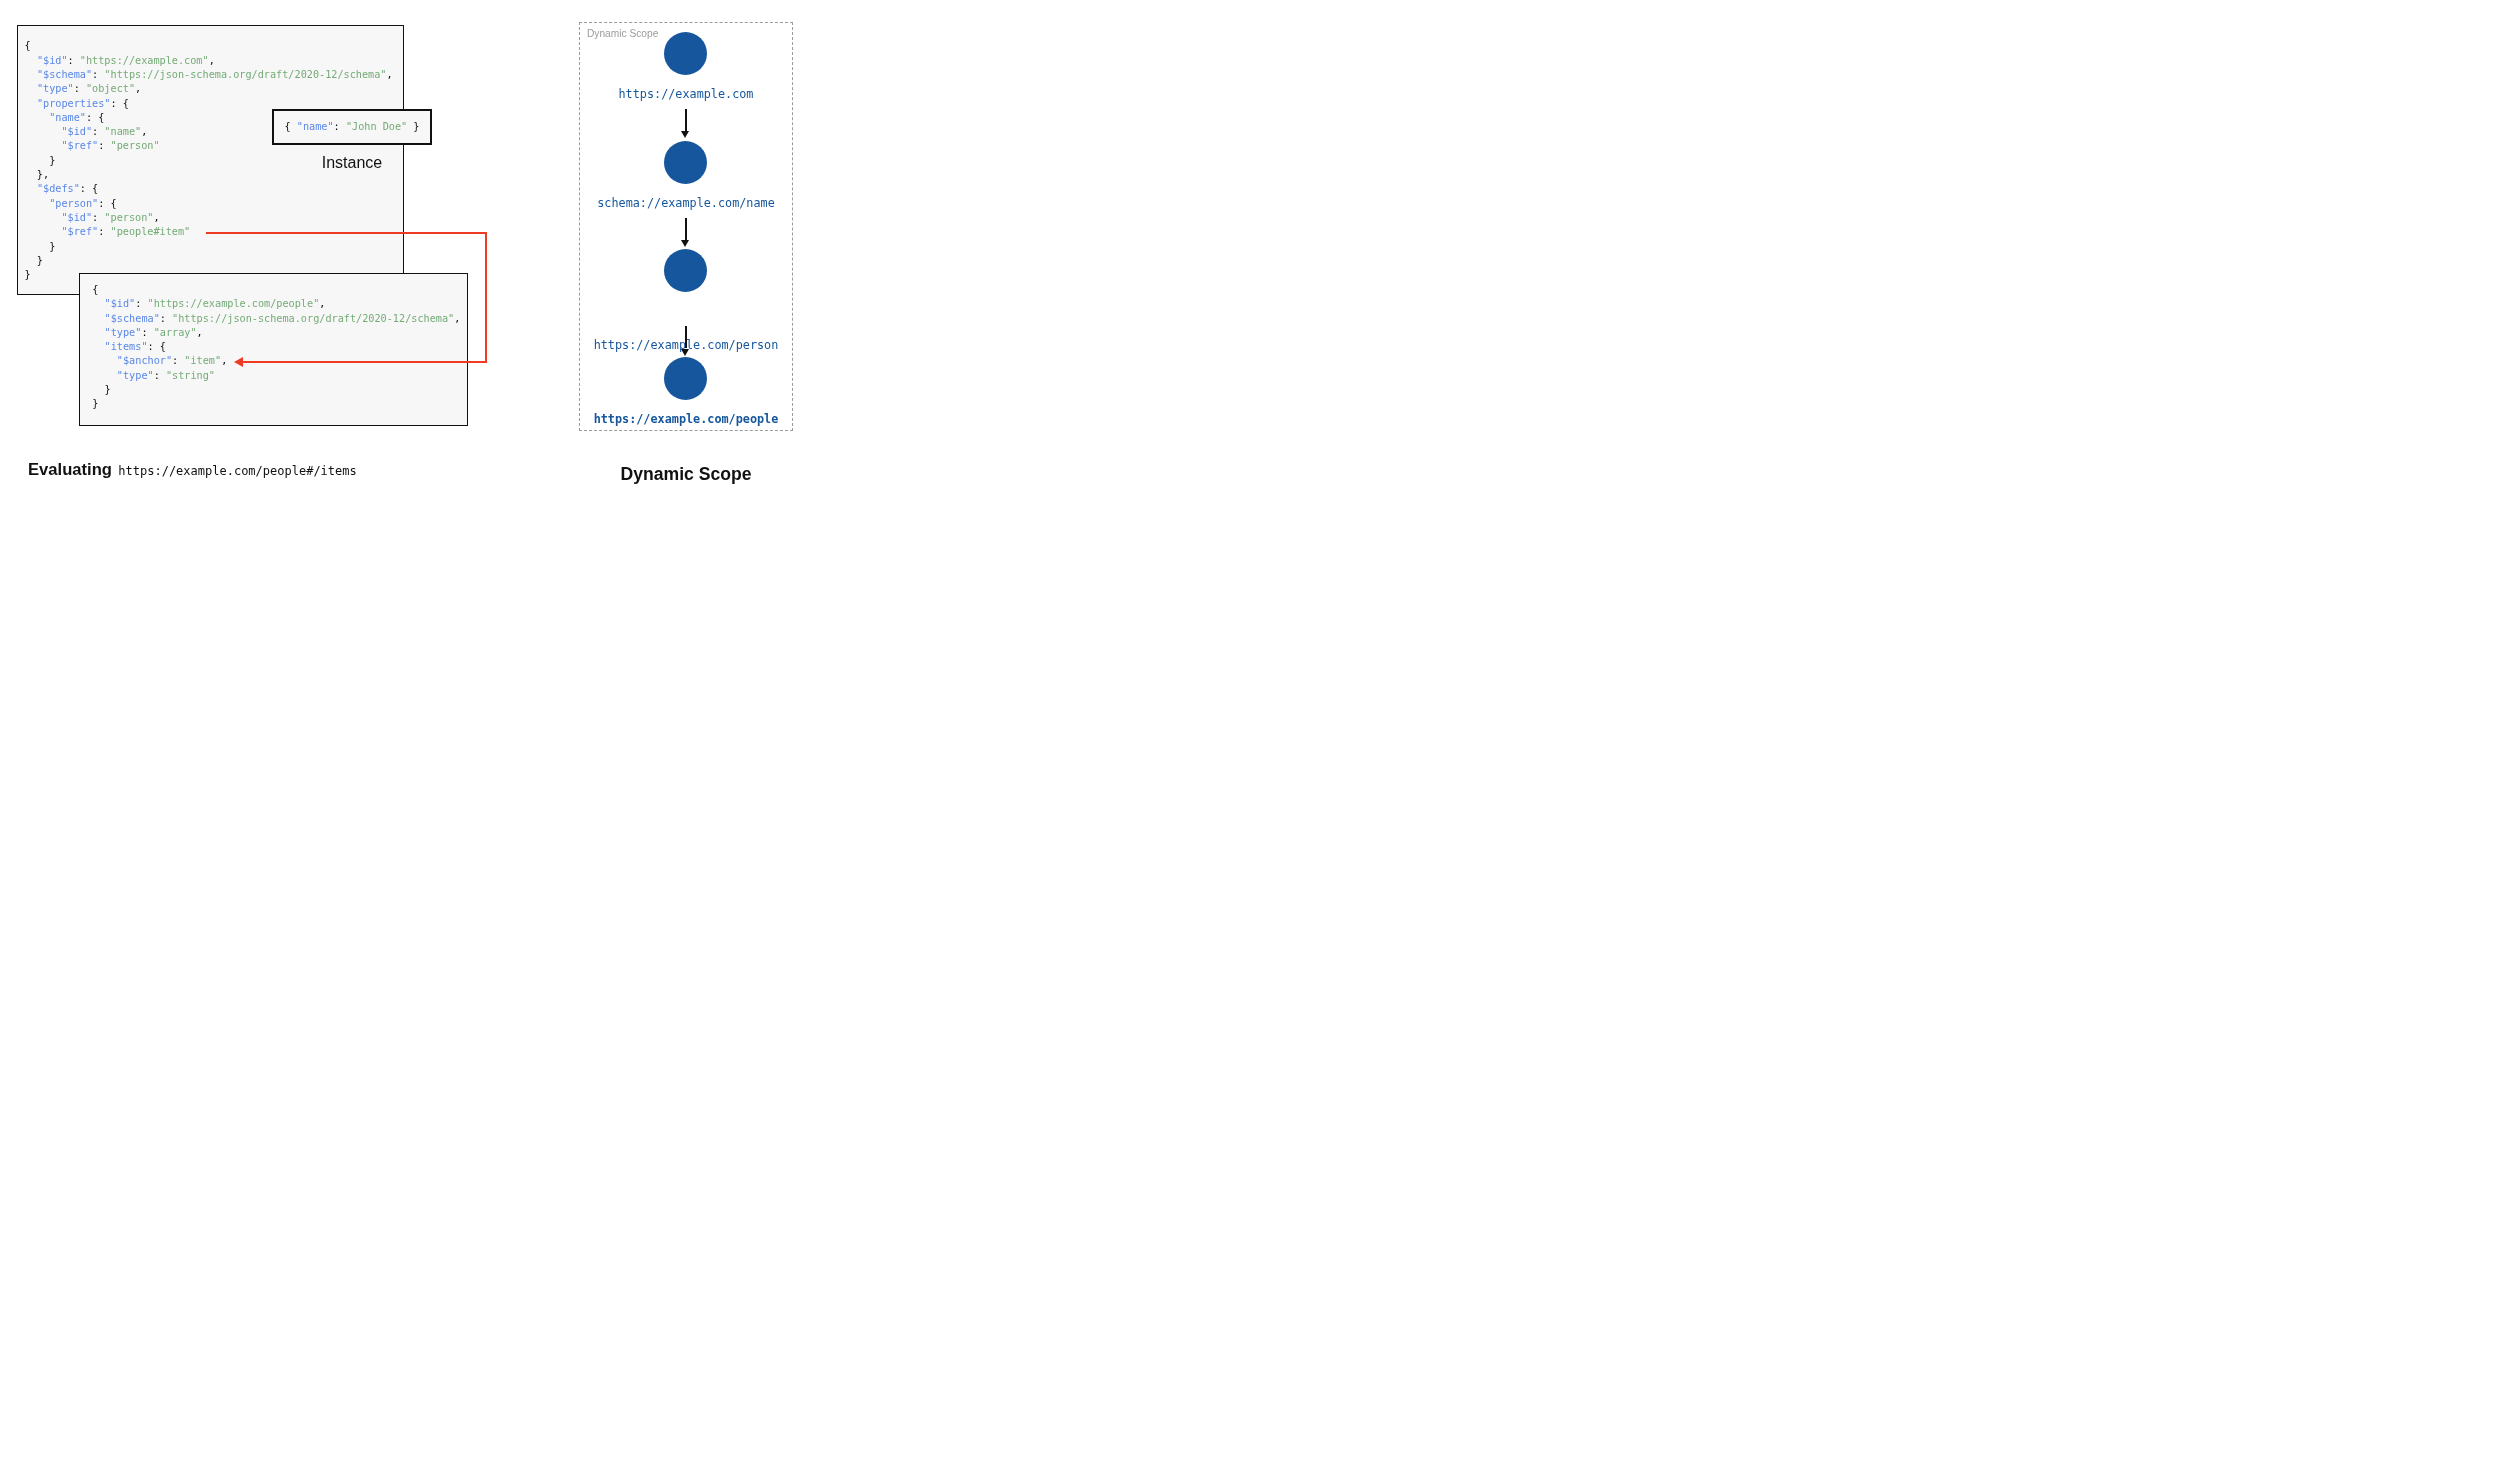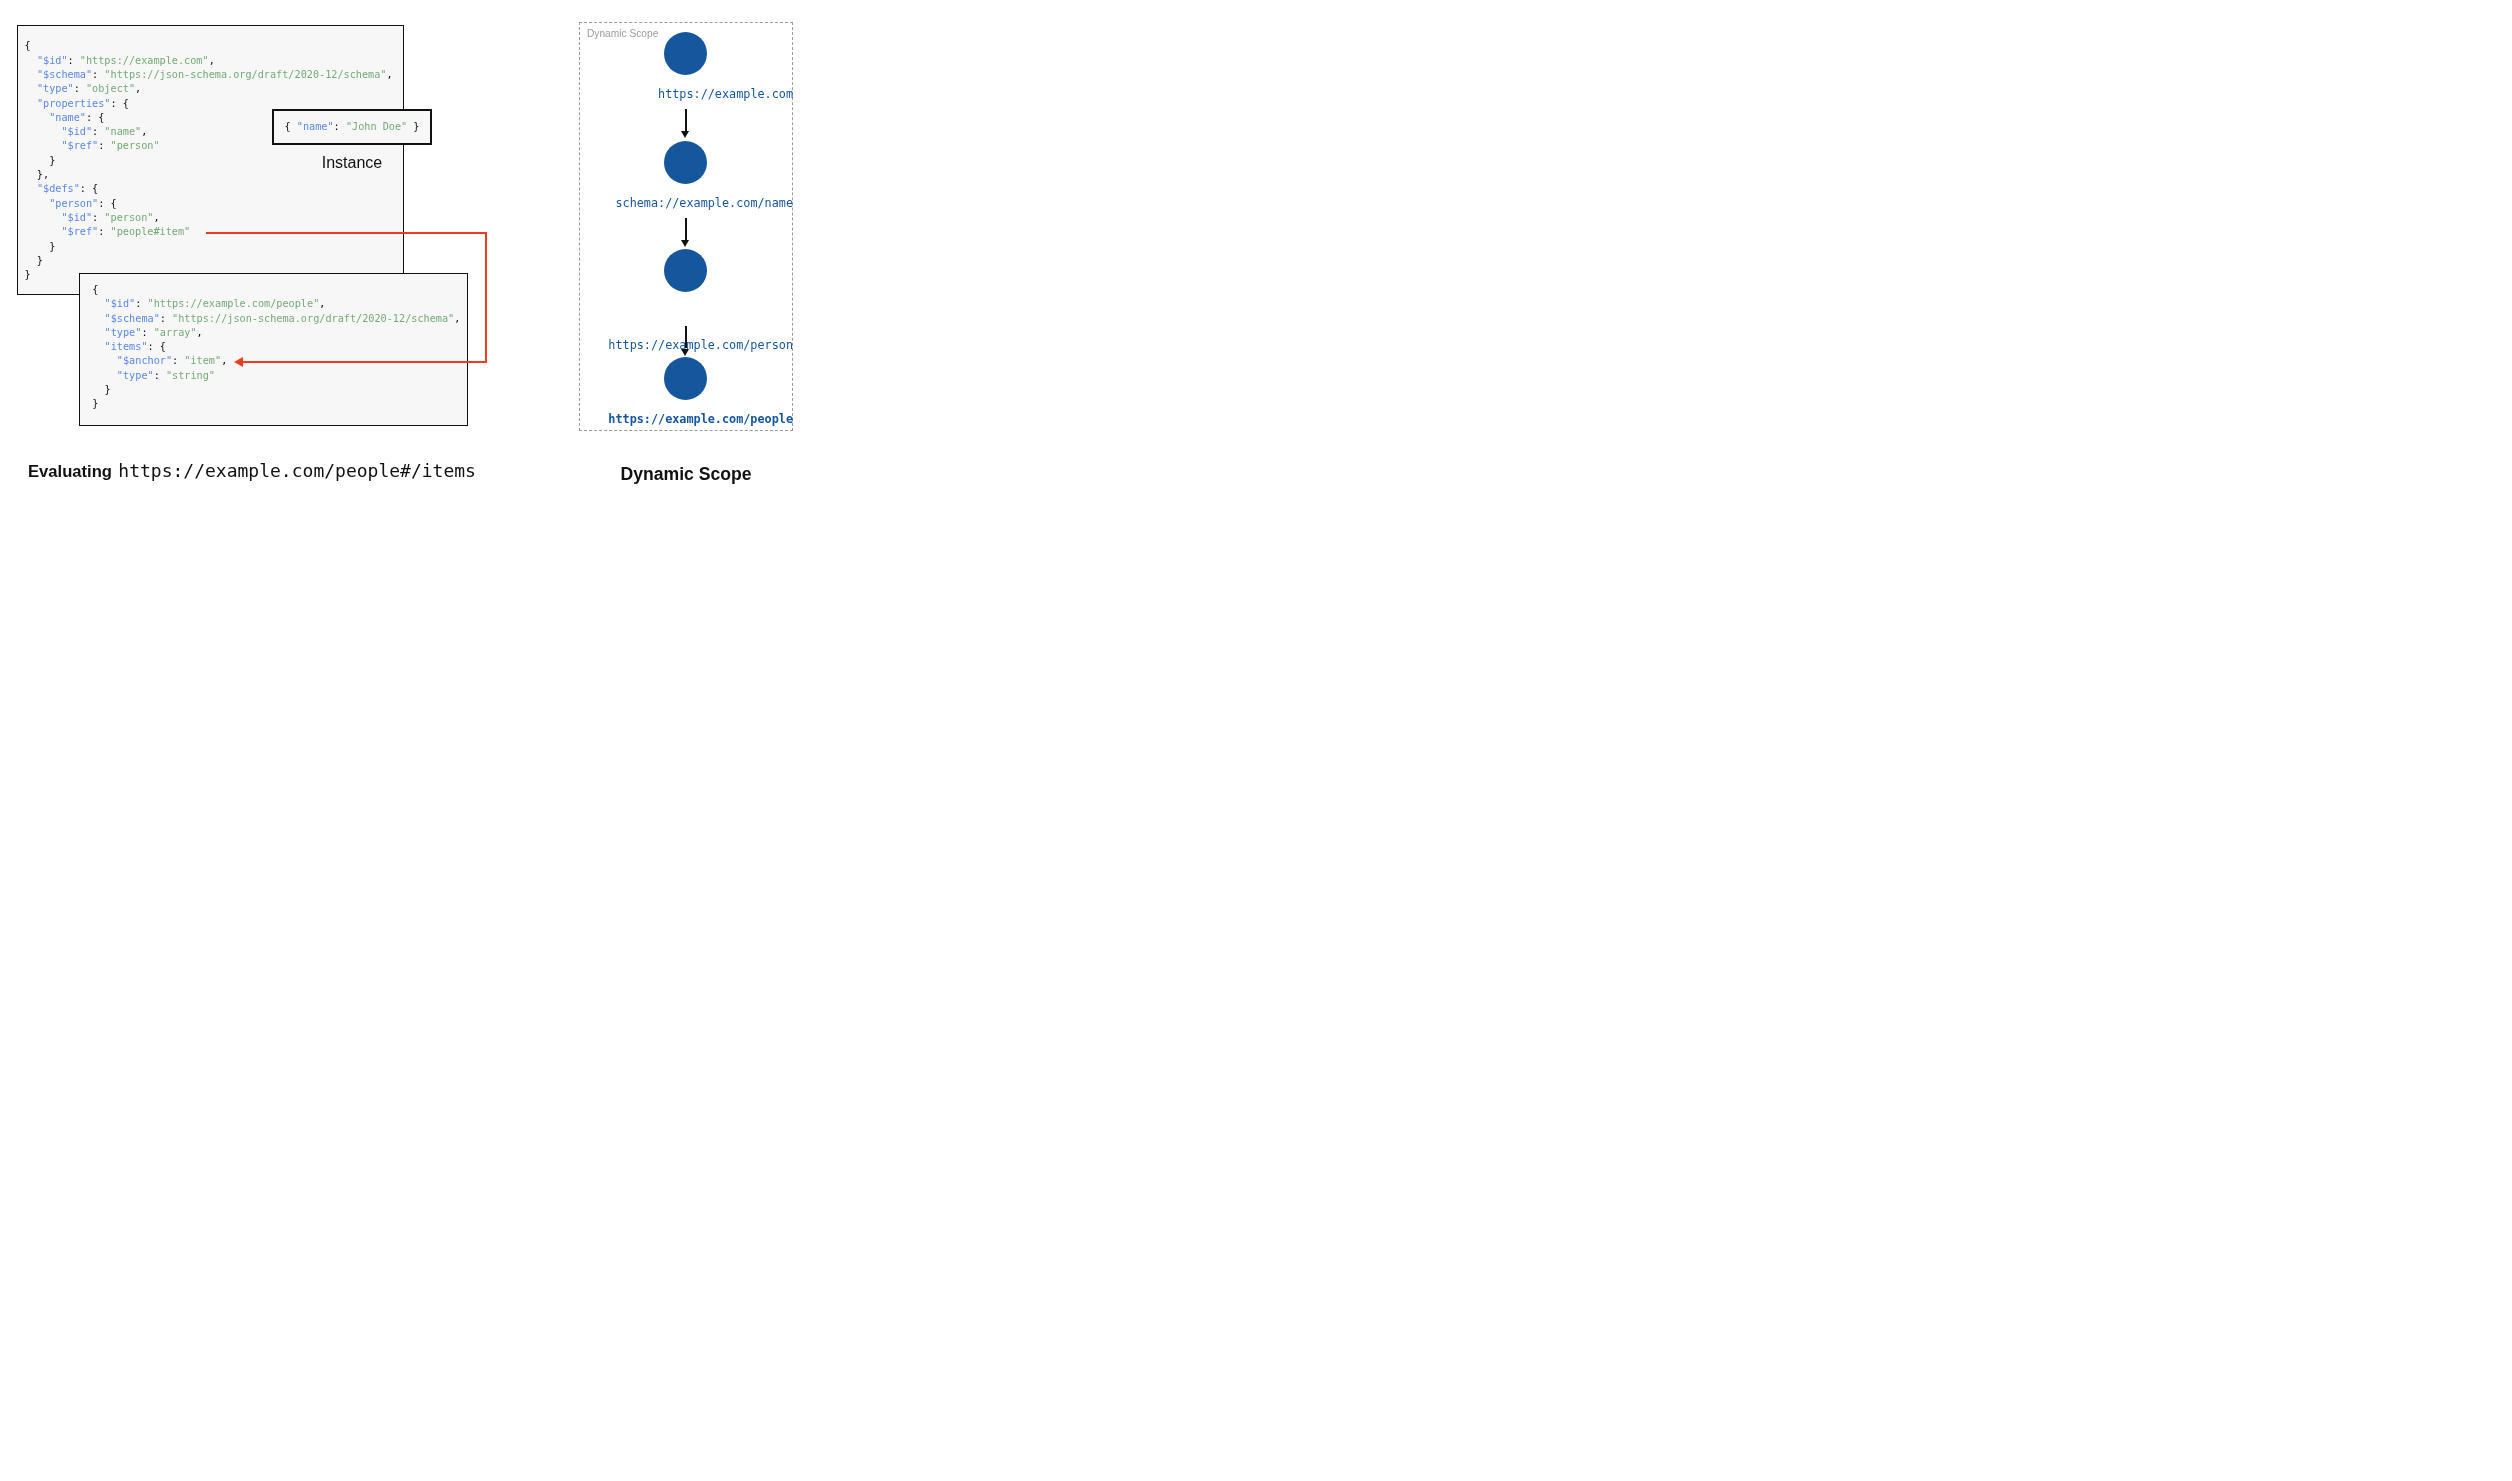--- a/index.html
+++ b/index.html
@@ -33,35 +33,35 @@
   #red-head{position:absolute;left:234px;top:357px;width:0;height:0;z-index:5;
             border-top:5.3px solid transparent;border-bottom:5.3px solid transparent;
             border-right:9.6px solid var(--arrow-red);}
   
   #dyn-panel{position:absolute;left:579px;top:22px;width:214px;height:409px;box-sizing:border-box;
              border:1.6px dashed var(--muted-gray);background:#ffffff;z-index:0;}
   #dyn-label{position:absolute;left:587px;top:28px;font-size:10.2px;color:var(--muted-gray);z-index:1;}
   .scope-circle{position:absolute;left:664px;width:43px;height:43px;border-radius:50%;
                 background:var(--node-blue);z-index:1;}
   #circle-0{top:32px;} #circle-1{top:141px;} #circle-2{top:249px;} #circle-3{top:357px;}
-  .scope-uri{position:absolute;left:579px;width:214px;text-align:right;z-index:1;
+  .scope-uri{position:absolute;left:579px;width:214px;text-align:center;z-index:1;
              font-family:"DejaVu Sans Mono",monospace;font-size:11.8px;color:var(--node-blue);white-space:nowrap;}
   #uri-0{top:87px;} #uri-1{top:196px;} #uri-2{top:304px;margin-top:34px;} #uri-3{top:412px;font-weight:bold;}
   .down-shaft{position:absolute;left:685px;width:1.6px;height:22.4px;background:var(--ink);z-index:1;}
   #shaft-0{top:109px;} #shaft-1{top:218px;} #shaft-2{top:326px;}
   .down-head{position:absolute;left:681px;width:0;height:0;z-index:1;
              border-left:4.8px solid transparent;border-right:4.8px solid transparent;
              border-top:7.5px solid var(--ink);}
   #head-0{top:131px;} #head-1{top:240px;} #head-2{top:349px;}
   #dyn-title{position:absolute;left:579px;top:464px;width:214px;text-align:center;
              font-weight:bold;font-size:17.6px;color:var(--ink);}
   
   #caption{position:absolute;left:28px;top:460px;display:flex;align-items:baseline;}
   #caption-prefix{font-weight:bold;font-size:16.6px;color:var(--ink);}
-  #caption-uri{font-family:"DejaVu Sans Mono",monospace;font-size:18px;color:var(--ink);margin-left:6.4px;}
+  #caption-uri{font-family:"DejaVu Sans Mono",monospace;font-size:12px;color:var(--ink);margin-left:6.4px;}
 </style>
 </head>
 <body>
 
 <div class="stage">
 
   <div class="panel" id="box1">
     <div class="code" id="code1">
         <div class="code-line"><span class="tok-p">{</span></div>
         <div class="code-line"><span class="tok-p">  </span><span class="tok-k">"$id"</span><span class="tok-p">: </span><span class="tok-s">"https://example.com"</span><span class="tok-p">,</span></div>

